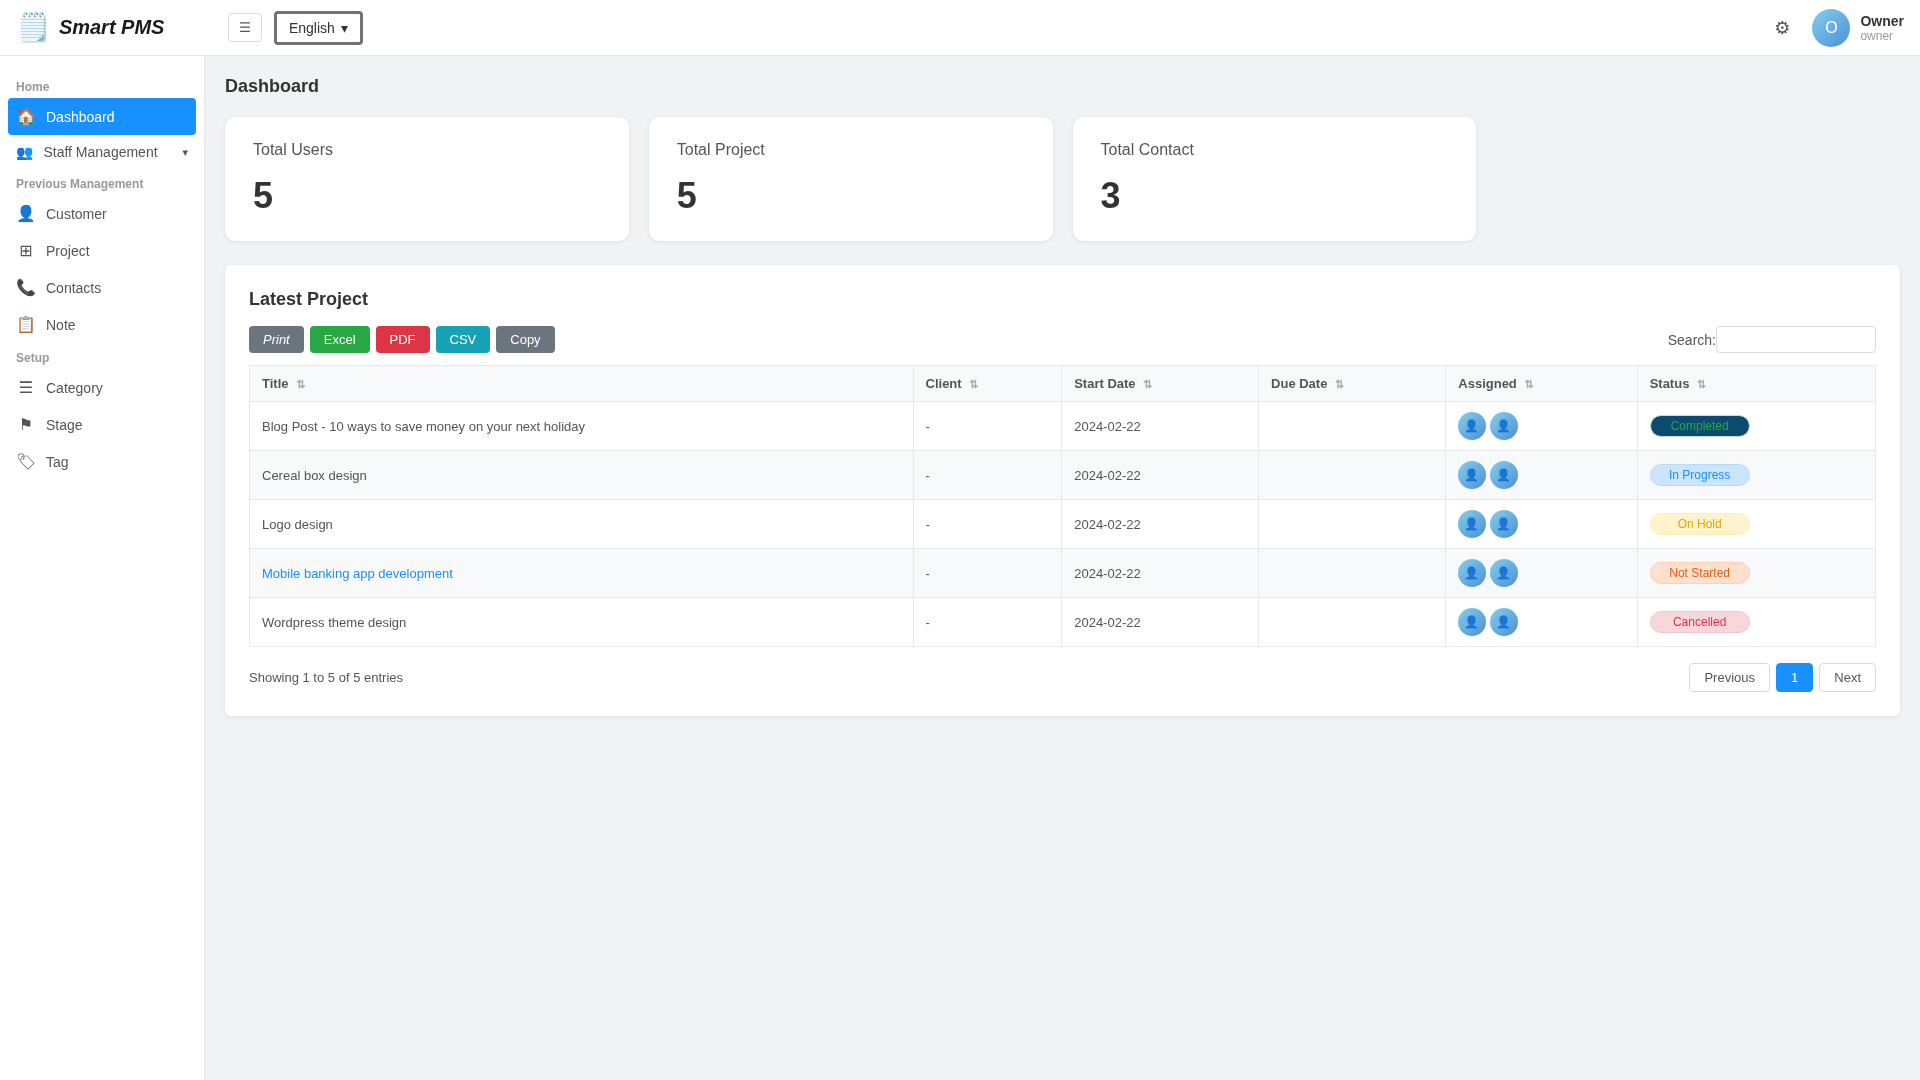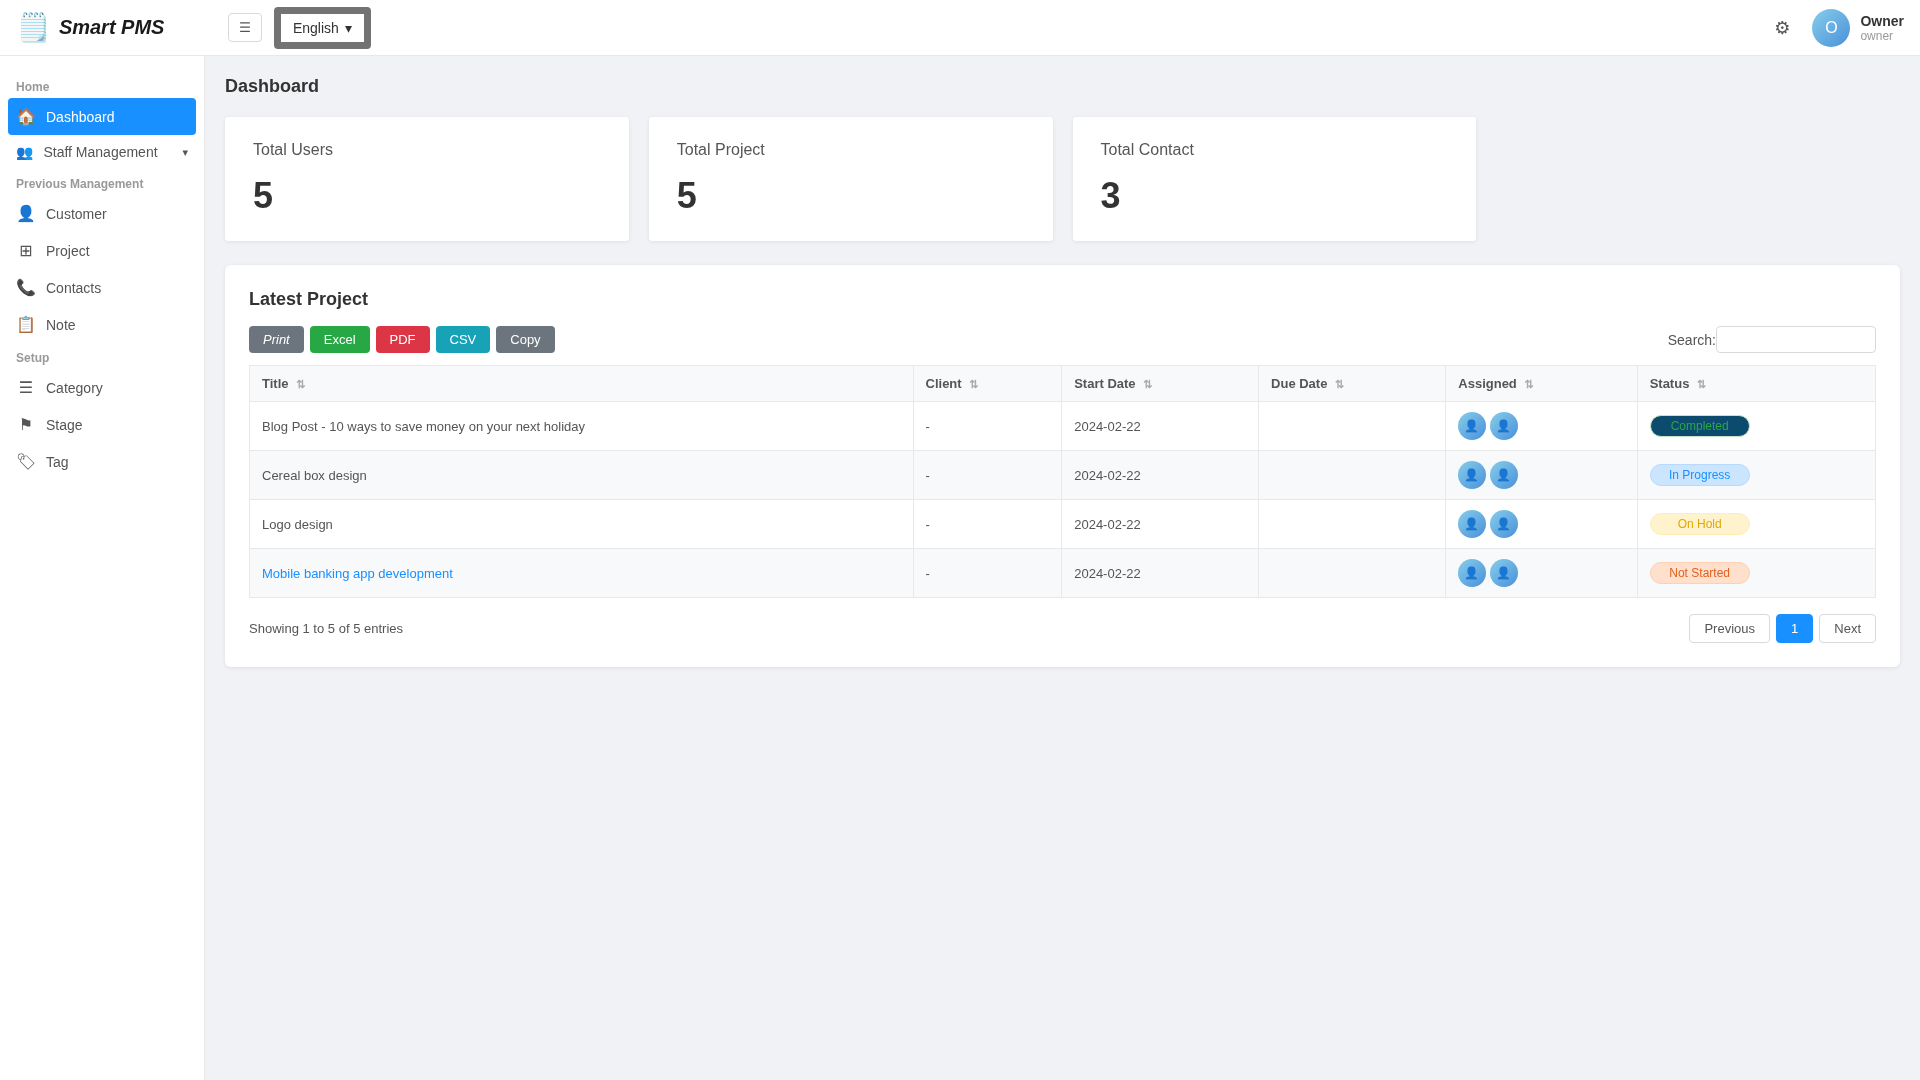--- a/index.html
+++ b/index.html
@@ -21,21 +21,21 @@
     .header-left { display: flex; align-items: center; gap: 12px; }
     .logo-area { display: flex; align-items: center; gap: 8px; width: 200px; }
     .logo-icon { font-size: 28px; }
     .logo-text { font-size: 20px; font-weight: 700; color: #1a1a1a; font-style: italic; }
     .hamburger-btn {
       background: none; border: 1px solid #d9d9d9; border-radius: 4px;
       padding: 6px 10px; cursor: pointer; color: #555;
       display: flex; align-items: center;
     }
     .lang-btn {
-      background: #fff; border: 7px solid #737373; border-radius: 4px;
+      background: #fff; border: 3px solid #737373; border-radius: 4px;
       padding: 6px 12px; cursor: pointer; color: #333;
       display: flex; align-items: center; gap: 6px; font-size: 14px;
     }
     .header-right { display: flex; align-items: center; gap: 16px; }
     .gear-btn {
       background: none; border: none; cursor: pointer;
       color: #555; font-size: 18px; padding: 6px;
     }
     .user-area { display: flex; align-items: center; gap: 10px; cursor: pointer; }
     .user-avatar {
@@ -86,21 +86,21 @@
       flex: 1;
       padding: 20px;
       min-height: calc(100vh - 56px);
     }
 
     .page-title { font-size: 18px; font-weight: 600; color: #333; margin-bottom: 20px; }
 
     
     .stats-row { display: grid; grid-template-columns: repeat(4, 1fr); gap: 20px; margin-bottom: 24px; }
     .stat-card {
-      background: #fff; border-radius: 3px;
+      background: #fff; border-radius: 10px;
       padding: 24px 28px; box-shadow: 0 1px 4px rgba(0,0,0,0.08);
     }
     .stat-label { font-size: 16px; color: #555; margin-bottom: 16px; }
     .stat-value { font-size: 36px; font-weight: 600; color: #333; }
 
     
     .project-section {
       background: #fff; border-radius: 6px;
       padding: 24px; box-shadow: 0 1px 4px rgba(0,0,0,0.08);
     }
@@ -364,20 +364,33 @@
               <td>-</td>
               <td>2024-02-22</td>
               <td></td>
               <td>
                 <div class="assigned-avatars">
                   <div class="mini-avatar">👤</div>
                   <div class="mini-avatar">👤</div>
                 </div>
               </td>
               <td><span class="status-badge status-not-started">Not Started</span></td>
+            </tr>
+            <tr>
+              <td>Wordpress theme design</td>
+              <td>-</td>
+              <td>2024-02-22</td>
+              <td></td>
+              <td>
+                <div class="assigned-avatars">
+                  <div class="mini-avatar">👤</div>
+                  <div class="mini-avatar">👤</div>
+                </div>
+              </td>
+              <td><span class="status-badge status-cancelled">Cancelled</span></td>
             </tr>
           </tbody>
       </table>
 
       <div class="pagination-row">
         <div class="showing-text">
           <span>Showing</span>
           <span>1</span>
           to
           <span>5</span>

